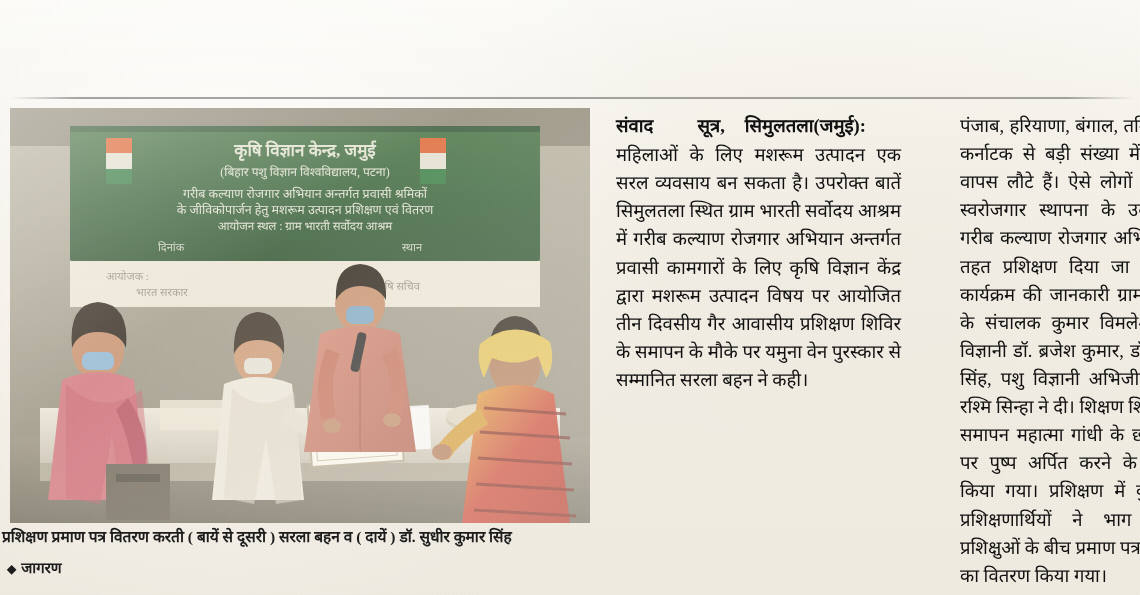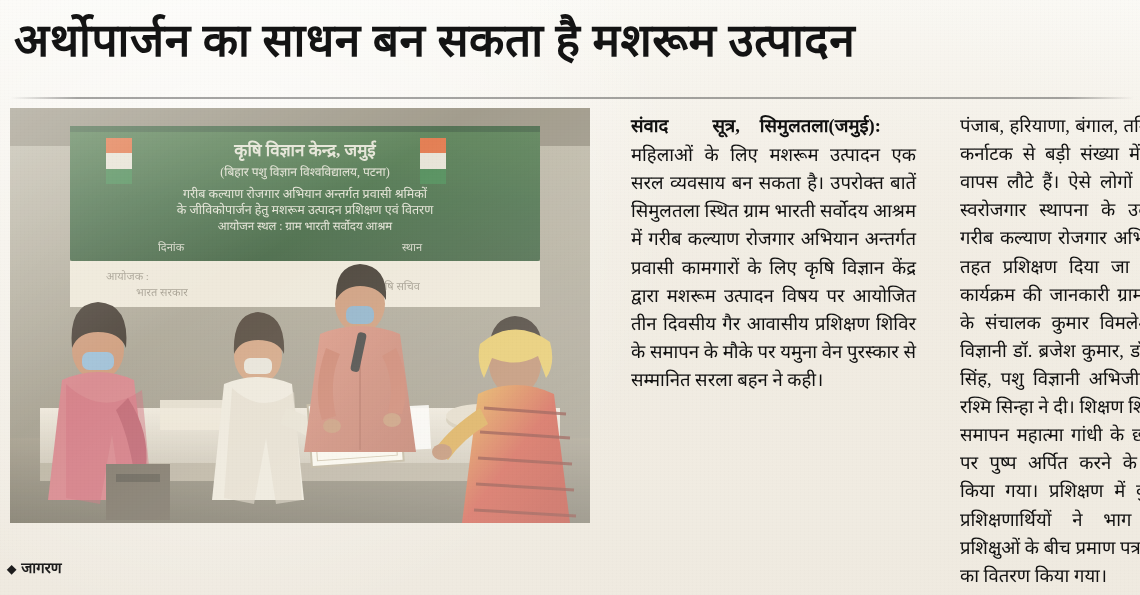--- a/index.html
+++ b/index.html
@@ -102,34 +102,33 @@
   .col {
     position: absolute;
     top: 112px;
     font-family: "Liberation Serif", serif;
     font-size: 18.5px;
     line-height: 1.52;
     color: #111111;
     text-align: justify;
     text-justify: inter-word;
   }
-  .col-1 { left: 631px; width: 285px; }
+  .col-1 { left: 616px; width: 285px; }
   .col-2 { left: 960px; width: 232px; }
   .col p { margin: 0 0 1px 0; }
   .col p.indent { text-indent: 26px; }
   .lead-label { font-weight: bold; }
   .lead-spacer { display:inline-block; width: 44px; }
   .lead-spacer2 { display:inline-block; width: 20px; }
 </style>
 </head>
 <body>
 
 <div class="page">
 
-  <div class="headline">अर्थोपार्जन का साधन बन सकता है मशरूम उत्पादन</div>
   <div class="headline-rule"></div>
 
   <div class="photo-block">
     <div class="photo">
       <svg width="580" height="415" viewBox="0 0 580 415" xmlns="http://www.w3.org/2000/svg" role="img" aria-label="news photo">
         <defs>
           <linearGradient id="wallg" x1="0" y1="0" x2="0" y2="1">
             <stop offset="0%" stop-color="#b9b4a4"></stop>
             <stop offset="100%" stop-color="#8e8878"></stop>
           </linearGradient>
@@ -264,20 +263,21 @@
 
         <rect x="96" y="356" width="64" height="56" fill="#6a6255"></rect>
         <rect x="106" y="366" width="44" height="8" fill="#4f4a40"></rect>
 
         <rect x="0" y="0" width="580" height="415" fill="url(#hazeg)"></rect>
         <rect x="0" y="0" width="580" height="415" fill="#efe7d6" opacity="0.18"></rect>
       </svg>
     </div>
   </div>
 
+  <div class="caption">प्रशिक्षण प्रमाण पत्र वितरण करती ( बायें से दूसरी ) सरला बहन व ( दायें ) डॉ. सुधीर कुमार सिंह</div>
   <div class="credit">
     <span class="dot">◆</span><span>जागरण</span>
   </div>
 
   <div class="col col-1">
     <p>
       <span class="lead-label">संवाद</span><span class="lead-spacer"></span><span class="lead-label">सूत्र,</span><span class="lead-spacer2"></span><span class="lead-label">सिमुलतला(जमुई):</span>
     </p>
     <p>महिलाओं के लिए मशरूम उत्पादन एक सरल व्यवसाय बन सकता है। उपरोक्त बातें सिमुलतला स्थित ग्राम भारती सर्वोदय आश्रम में गरीब कल्याण रोजगार अभियान अन्तर्गत प्रवासी कामगारों के लिए कृषि विज्ञान केंद्र द्वारा मशरूम उत्पादन विषय पर आयोजित तीन दिवसीय गैर आवासीय प्रशिक्षण शिविर के समापन के मौके पर यमुना वेन पुरस्कार से सम्मानित सरला बहन ने कही।</p>
   </div>

